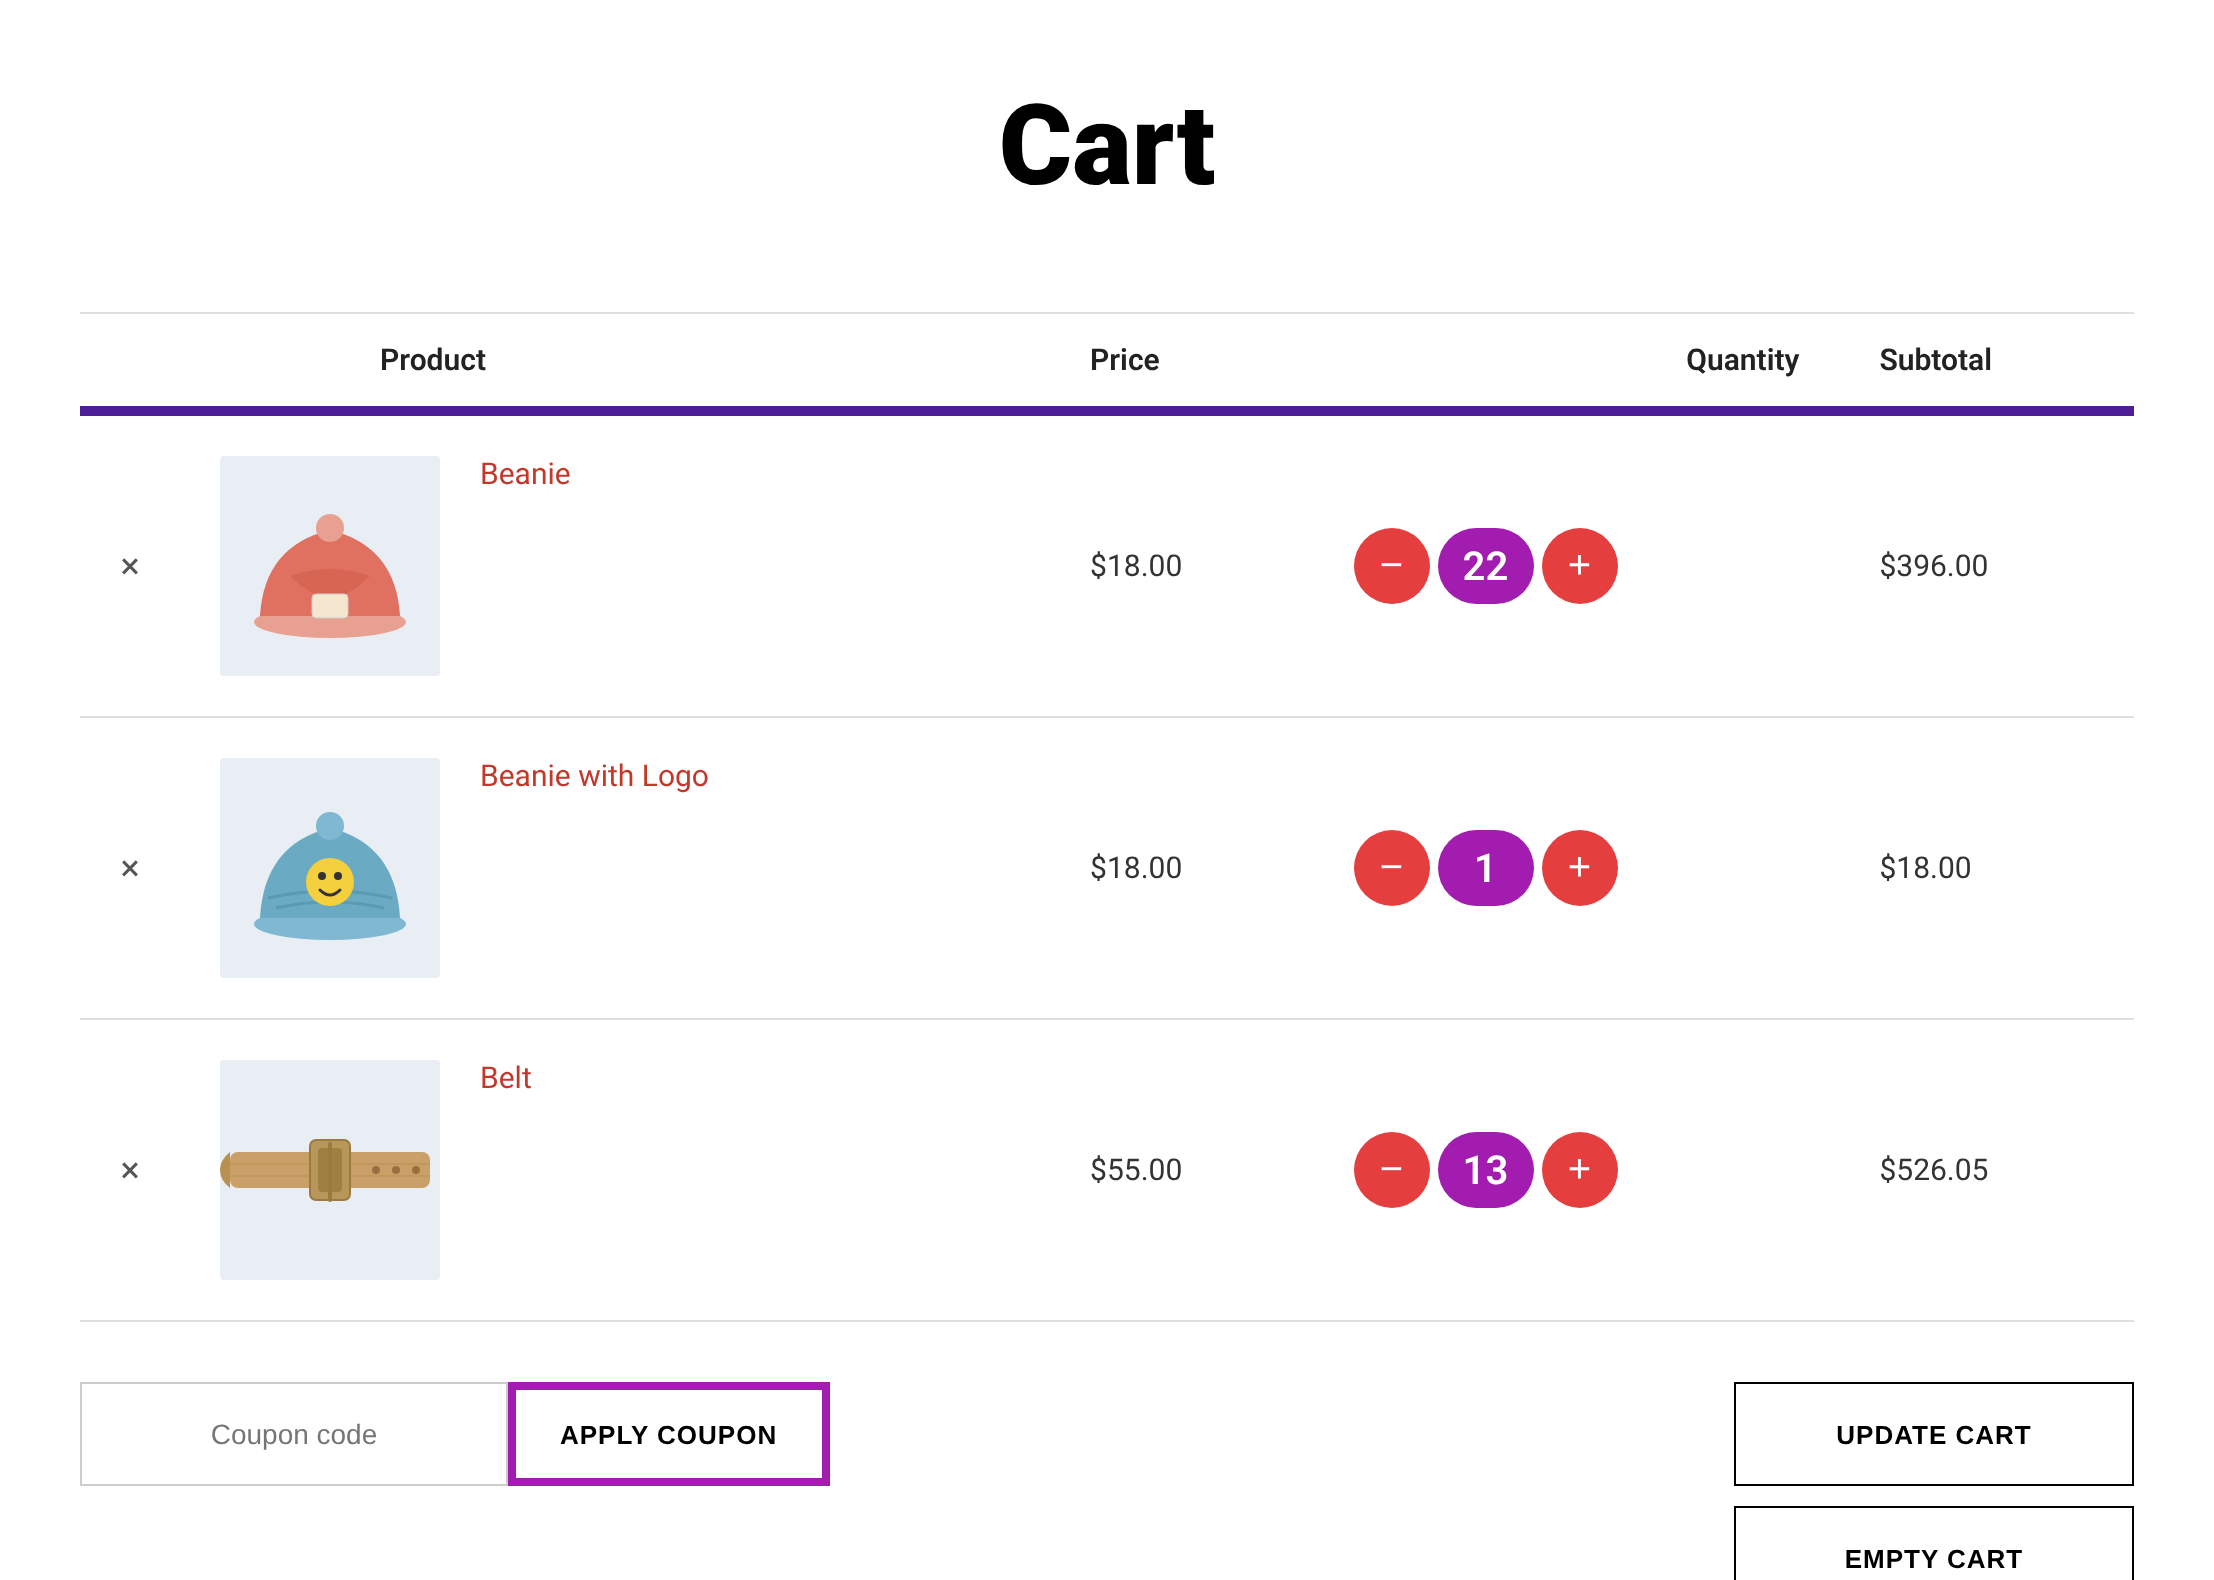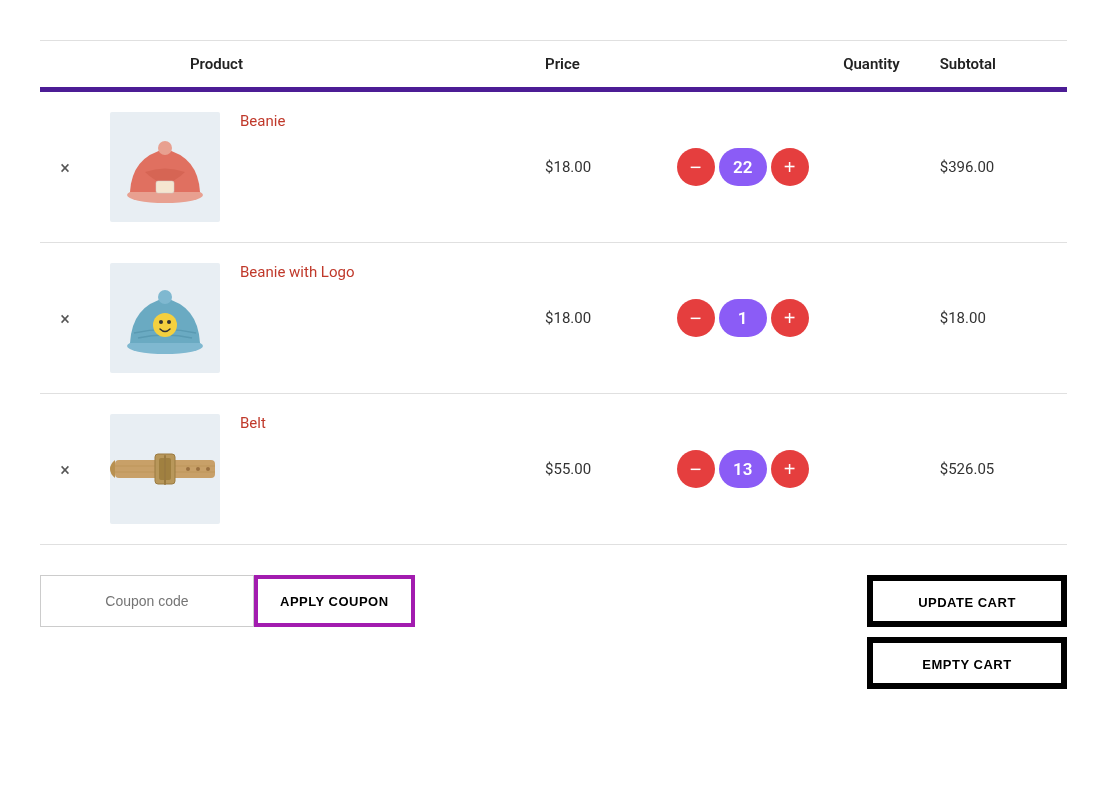--- a/index.html
+++ b/index.html
@@ -107,23 +107,23 @@
       align-items: center;
       justify-content: center;
       font-weight: 300;
       line-height: 1;
     }
 
     .qty-display {
       min-width: 48px;
       height: 38px;
       border-radius: 50px;
-      background: #8b5cf6;
+      background: #a21caf;
       color: white;
-      font-size: 17px;
+      font-size: 20px;
       font-weight: 600;
       display: flex;
       align-items: center;
       justify-content: center;
       margin: 0 4px;
       padding: 0 12px;
     }
 
     .subtotal-cell {
       font-size: 15px;
@@ -169,38 +169,39 @@
       text-transform: uppercase;
     }
 
     .cart-buttons {
       display: flex;
       flex-direction: column;
       gap: 10px;
     }
 
     .update-cart-btn, .empty-cart-btn {
-      border: 6px solid #000000;
+      border: 1px solid #000000;
       background: #fff;
       padding: 14px 40px;
       font-size: 13px;
       font-weight: 700;
       letter-spacing: 0.5px;
       cursor: pointer;
       text-transform: uppercase;
       width: 200px;
       height: 52px;
     }
 
     
   </style>
 </head>
 <body>
 
 <div class="page-container">
+  <h1 class="page-title">Cart</h1>
 
   <table class="cart-table">
     <thead>
       <tr>
         <th style="width:50px;"></th>
         <th class="col-product">Product</th>
         <th class="col-price">Price</th>
         <th class="col-quantity">Quantity</th>
         <th class="col-subtotal">Subtotal</th>
       </tr>

